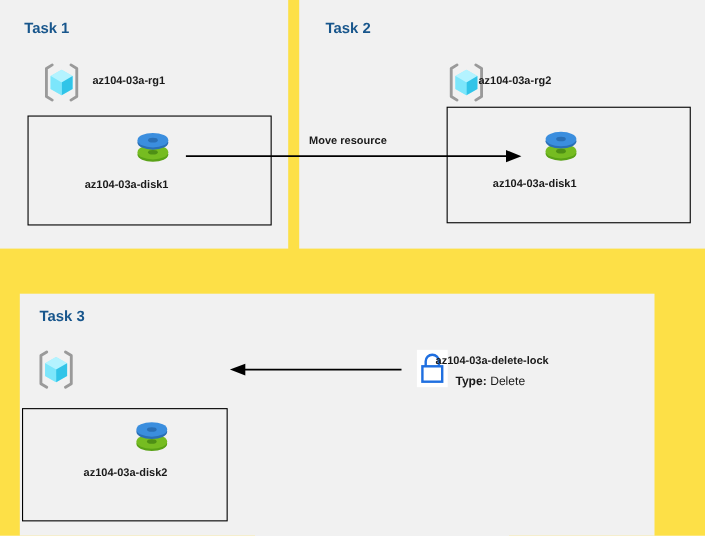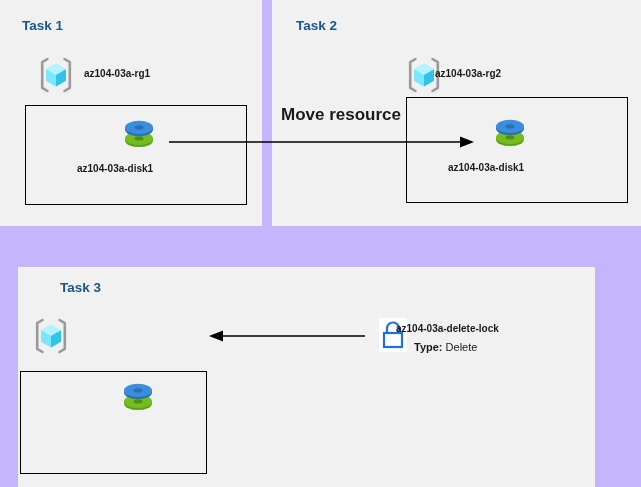--- a/index.html
+++ b/index.html
@@ -12,21 +12,21 @@
     height: 487px;
     position: relative;
     overflow: hidden;
     font-family: "Liberation Sans", sans-serif;
   }
   #stage {
     position: absolute;
     left: 0; top: 0;
     width: 641px;
     height: 487px;
-    background: #c4b5fd;
+    background: #fde047;
   }
   .panel {
     position: absolute;
     background: #f1f1f1;
   }
   .panel-title {
     position: absolute;
     color: #18568c;
     font-weight: bold;
     font-size: 13.5px;
@@ -130,25 +130,25 @@
       <ellipse cx="20" cy="14.4" rx="4.4" ry="2.1" fill="#2a6fb5"></ellipse>
     </svg>
   </div>
   <div class="label" style="left:448px; top:162px;">az104-03a-disk1</div>
 
   <svg class="arrow-svg" style="left:168px; top:128px;" width="310" height="28" viewBox="0 0 310 28">
     <line x1="1" y1="14" x2="295" y2="14" stroke="#000000" stroke-width="1.6"></line>
     <polygon points="306,14 292,8.4 292,19.6" fill="#000000"></polygon>
   </svg>
 
-  <div class="label" style="left:281px; top:105px; font-size:17px;">Move resource</div>
+  <div class="label" style="left:281px; top:123px; font-size:10px;">Move resource</div>
 
   <div class="panel" style="left:18px; top:267px; width:577px; height:220px;"></div>
 
-  <div class="panel-title" style="left:36px; top:280px;margin-left:24px;">Task 3</div>
+  <div class="panel-title" style="left:36px; top:280px;">Task 3</div>
 
   <div class="rg-icon" style="left:33px; top:317px; width:36px; height:38px;">
     <svg width="36" height="38" viewBox="0 0 36 38">
       <path d="M9.5 3 L4.2 6.2 L4.2 31.8 L9.5 35" fill="none" stroke="#9a9a9a" stroke-width="2.6" stroke-linecap="round" stroke-linejoin="round"></path>
       <path d="M26.5 3 L31.8 6.2 L31.8 31.8 L26.5 35" fill="none" stroke="#9a9a9a" stroke-width="2.6" stroke-linecap="round" stroke-linejoin="round"></path>
       <polygon points="18,7.5 28,13.2 28,24.8 18,30.5 8,24.8 8,13.2" fill="#9befff"></polygon>
       <polygon points="18,7.5 28,13.2 18,19 8,13.2" fill="#b4f3ff"></polygon>
       <polygon points="18,19 28,13.2 28,24.8 18,30.5" fill="#31c4e8"></polygon>
       <polygon points="18,19 18,30.5 8,24.8 8,13.2" fill="#7ce6fb"></polygon>
     </svg>
@@ -179,14 +179,15 @@
   <div class="disk-icon" style="left:118px; top:376px; width:40px; height:40px;">
     <svg width="40" height="40" viewBox="0 0 40 40">
       <ellipse cx="20" cy="27.5" rx="14" ry="6.6" fill="#5aa217"></ellipse>
       <ellipse cx="20" cy="25.4" rx="14" ry="6.6" fill="#76bc21"></ellipse>
       <ellipse cx="20" cy="25.4" rx="4.4" ry="2.1" fill="#4e8f15"></ellipse>
       <ellipse cx="20" cy="16.5" rx="14" ry="6.6" fill="#2a6fb5"></ellipse>
       <ellipse cx="20" cy="14.4" rx="14" ry="6.6" fill="#3b8ede"></ellipse>
       <ellipse cx="20" cy="14.4" rx="4.4" ry="2.1" fill="#2a6fb5"></ellipse>
     </svg>
   </div>
+  <div class="label" style="left:76px; top:425px;">az104-03a-disk2</div>
 
 </div>
 
 </body></html>

